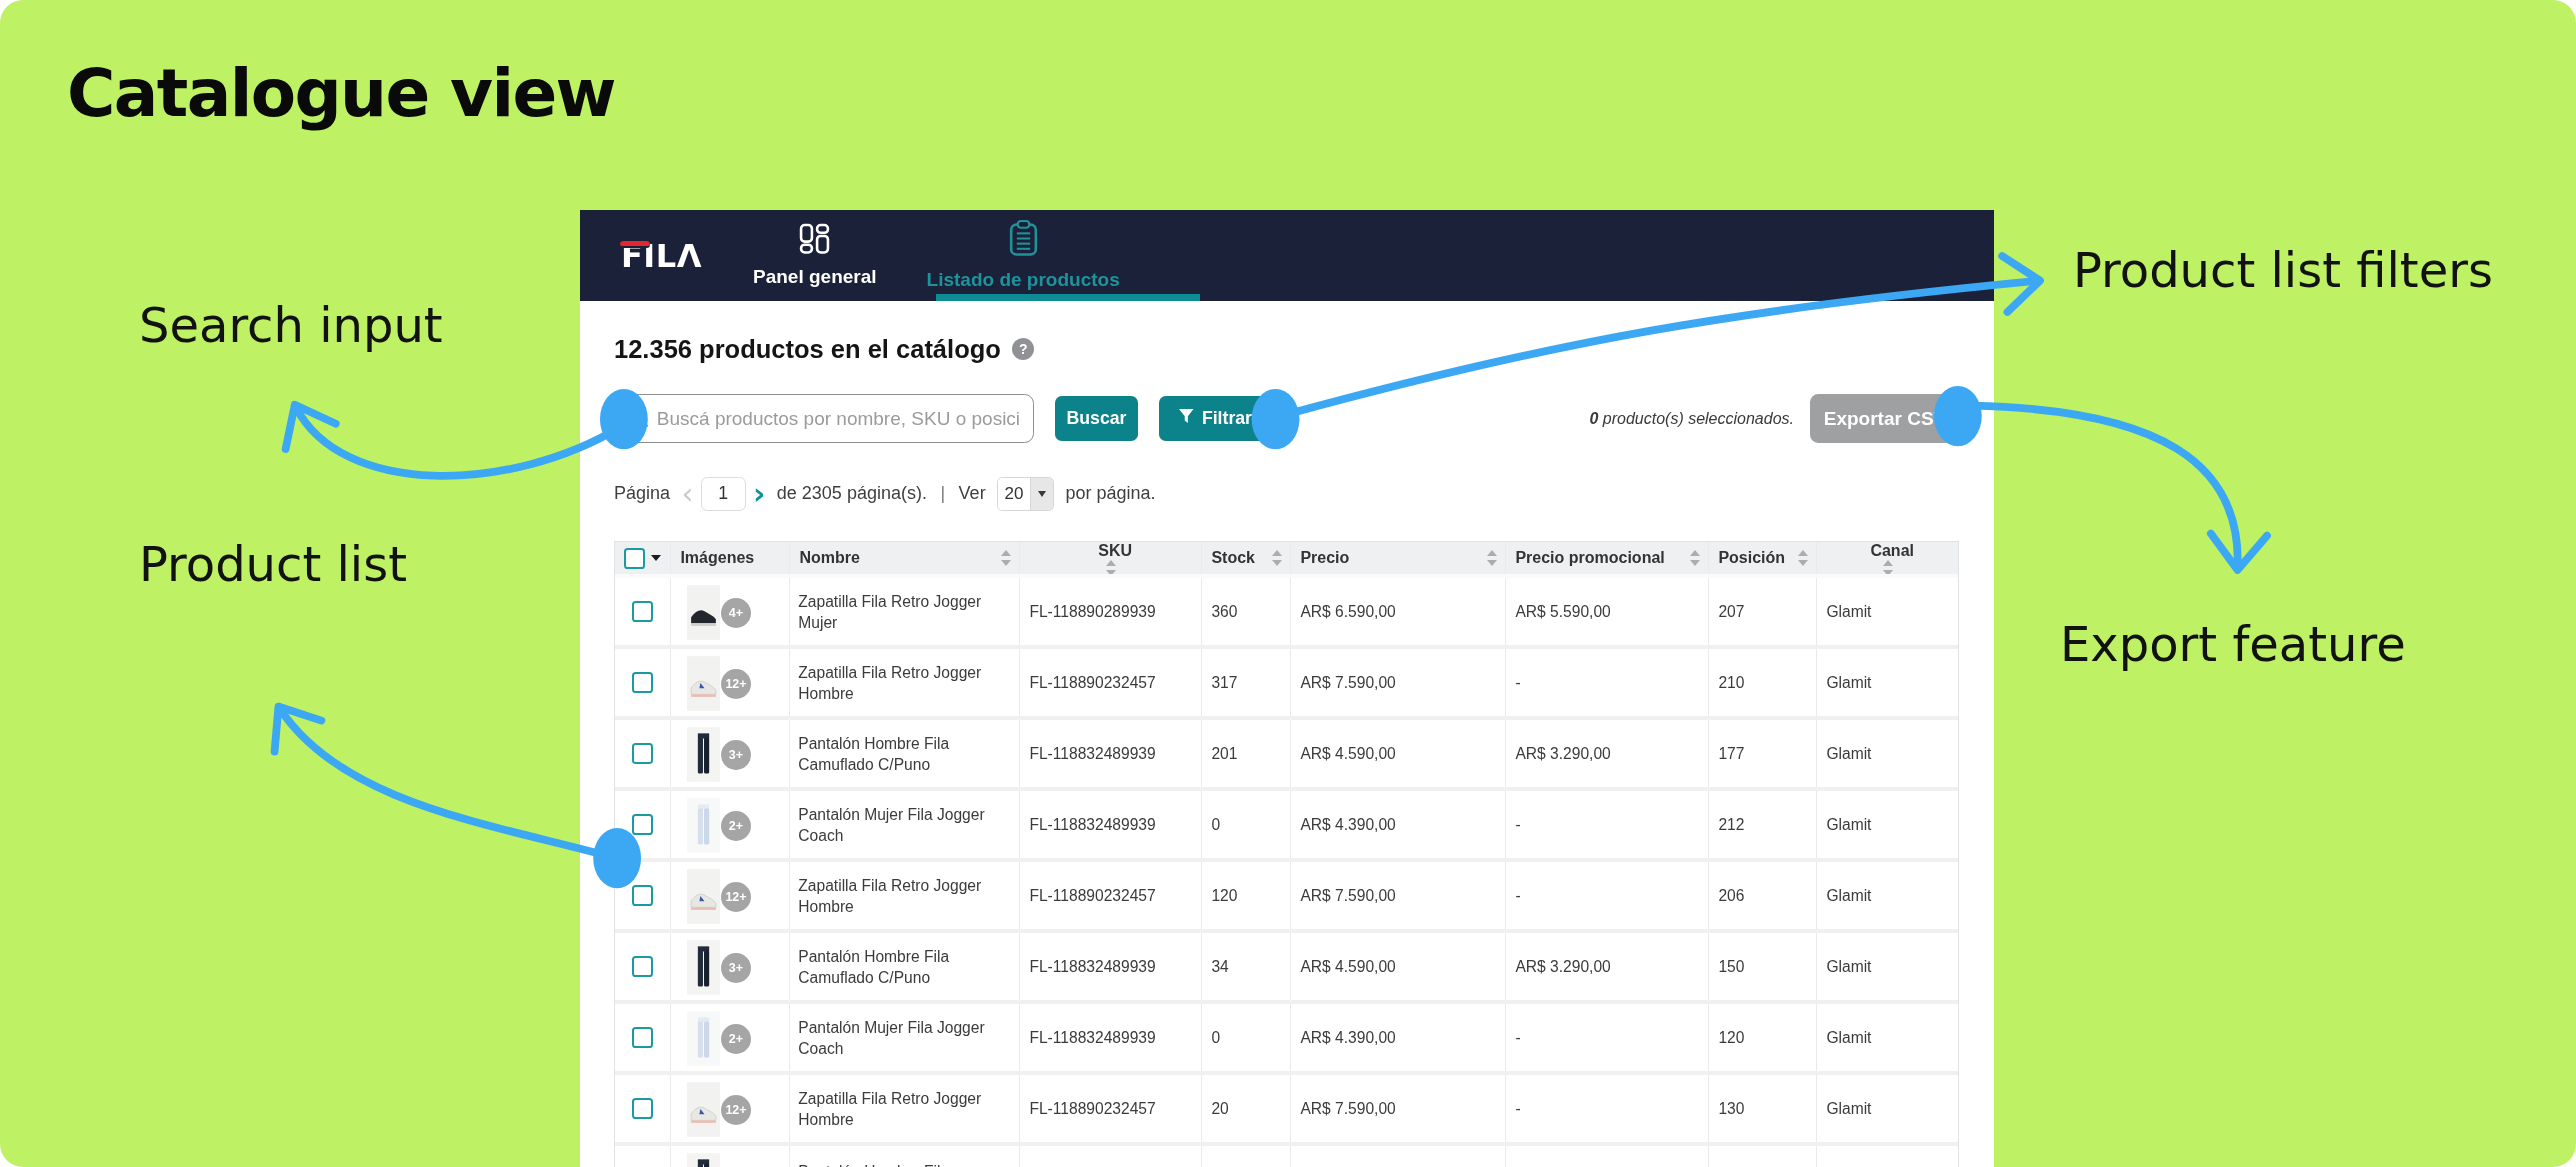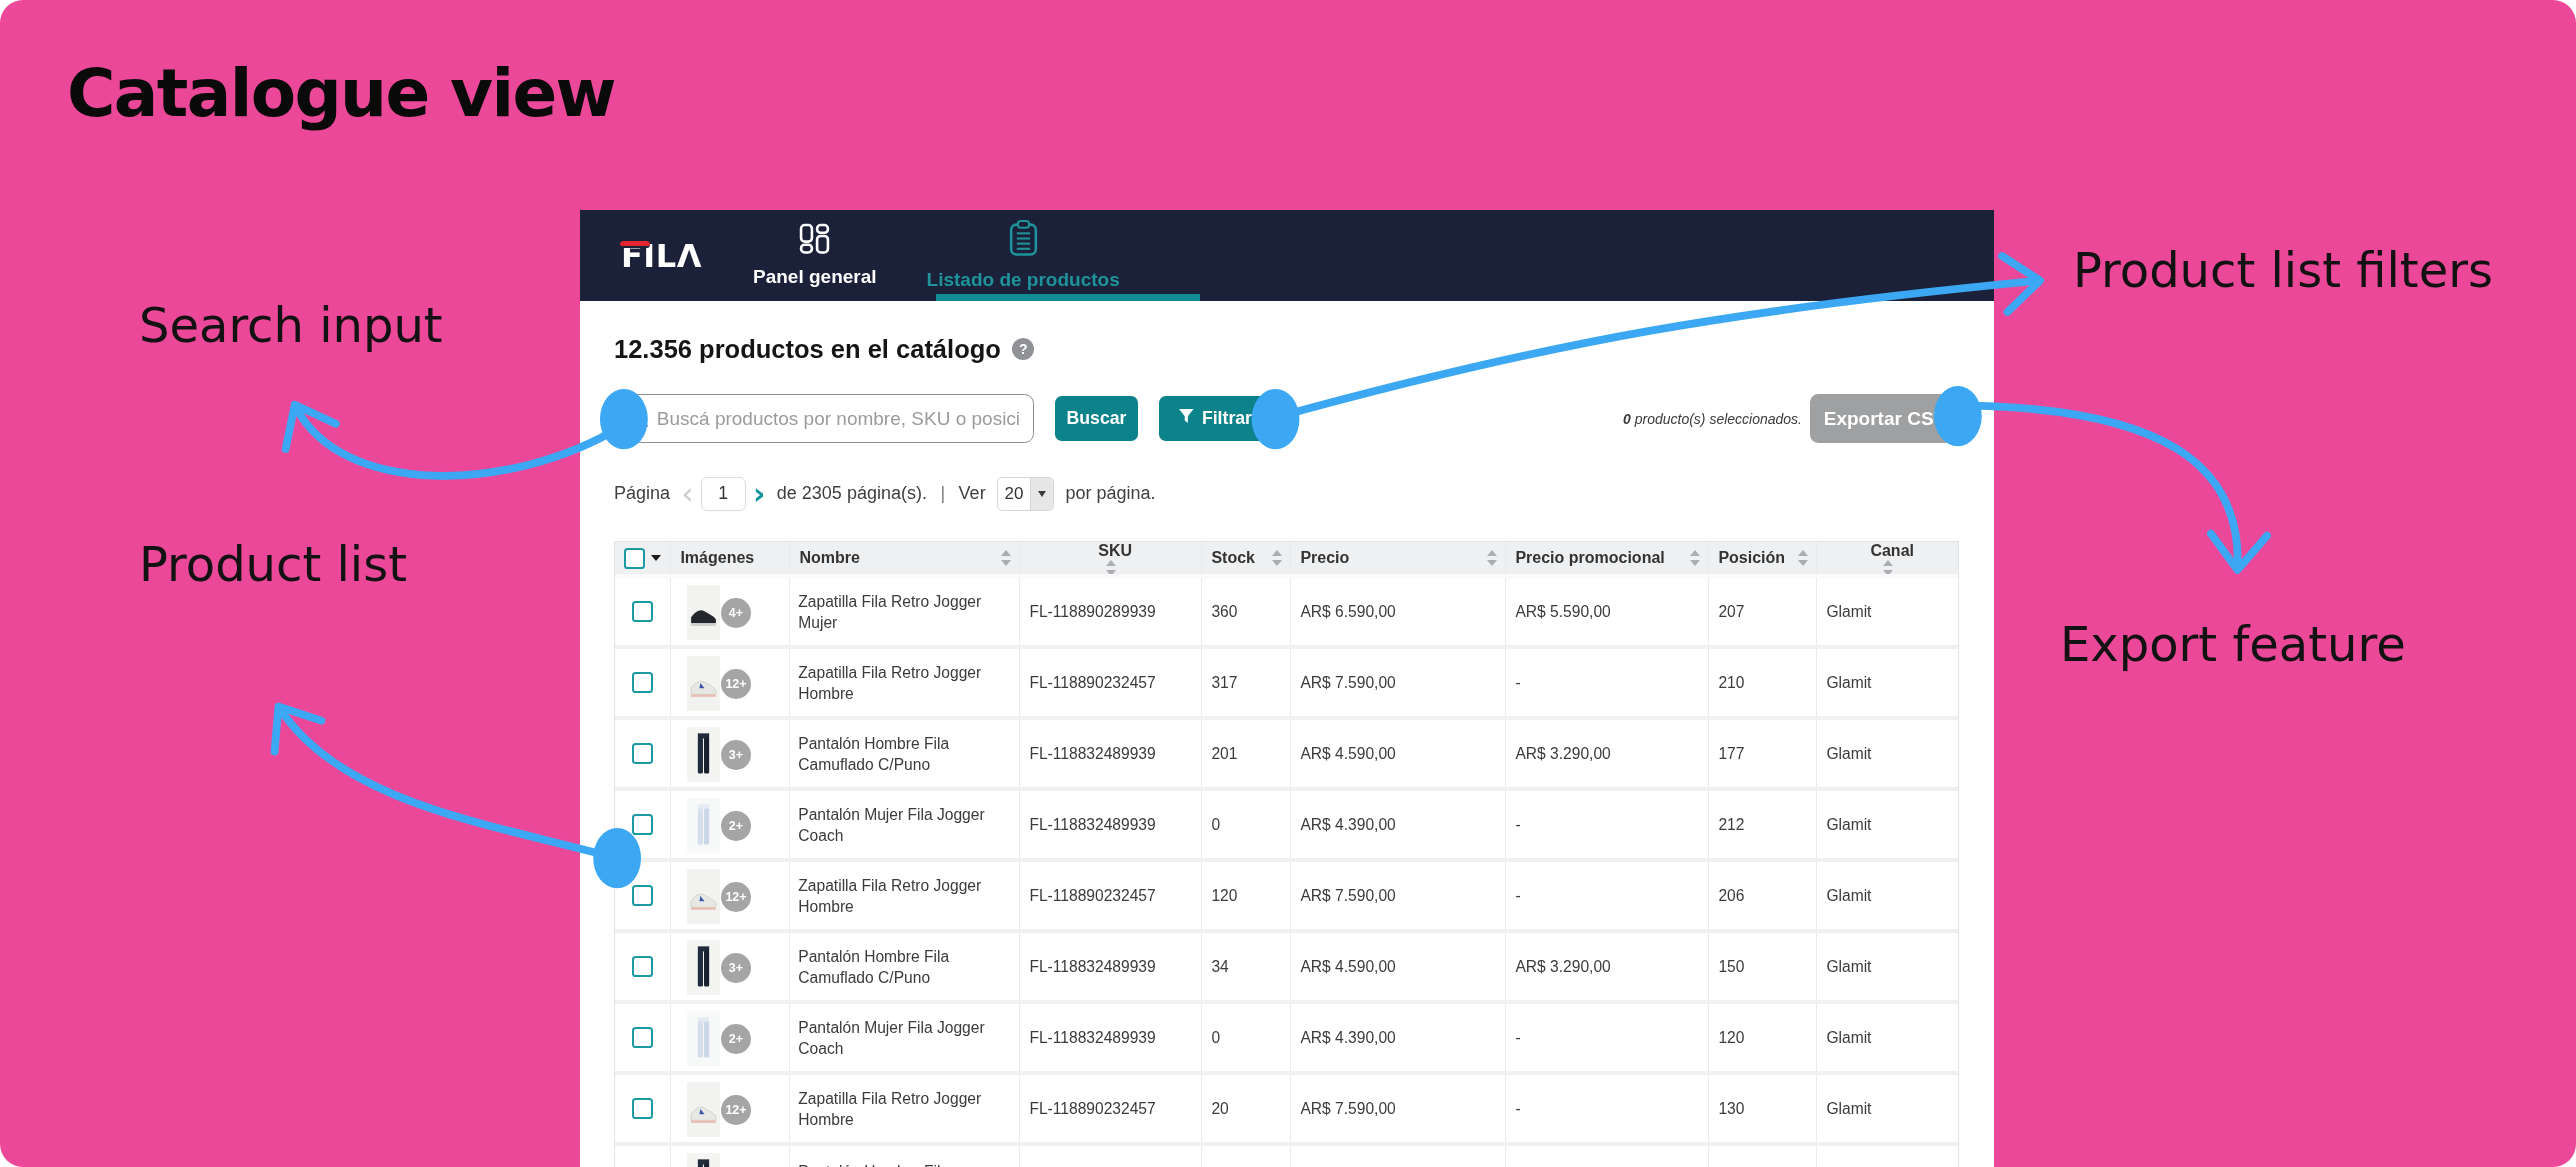--- a/index.html
+++ b/index.html
@@ -1,18 +1,18 @@
 <!DOCTYPE html>
 <html style="font-size:8.3px"><head>
 <meta charset="utf-8">
 <style>
   * { margin:0; padding:0; box-sizing:border-box; }
   html,body { background:#ffffff; }
   body { font-family:"Liberation Sans", sans-serif; }
-  .stage { position:relative; width:2576px; height:1167px; background:#ec4899;
+  .stage { position:relative; width:2576px; height:1167px; background:#bef264;
            border-radius:23px; overflow:hidden; }
 
   
   .big-title { position:absolute; left:67px; top:61px; font-family:"DejaVu Sans", sans-serif;
                font-weight:800; font-size:66px; letter-spacing:-1.6px; color:#0a0a0a; line-height:1; }
   .callout { position:absolute; font-family:"DejaVu Sans", sans-serif; font-weight:400;
              font-size:48px; color:#121212; line-height:1.15; white-space:nowrap; }
   #callout-search  { left:139px; top:298px; }
   #callout-list    { left:139px; top:537px; }
   #callout-filters { left:2073px; top:243px; }
@@ -51,21 +51,21 @@
                 border-radius:9.4px; display:flex; align-items:center; padding:0 12.5px; }
   .search-box input { border:none; outline:none; flex:1; font-size:19px; color:#333;
                       font-family:"Liberation Sans", sans-serif; margin-left:8.3px; background:transparent; }
   .search-box input::placeholder { color:#9B9B9B; }
   .btn { display:flex; align-items:center; justify-content:center; border-radius:6.8px;
          color:#fff; font-weight:bold; cursor:pointer; flex:none; }
   .btn-teal { background:#0C828B; height:45px; font-size:17.7px; }
   #btn-buscar { width:83px; margin-left:21px; }
   #btn-filtrar { width:112px; margin-left:21px; gap:7.3px; }
   .toolbar-spacer { flex:1; }
-  .selected-note { font-size:14px; font-style:italic; color:#3A3A3A; margin-right:8px; white-space:nowrap; }
+  .selected-note { font-size:16px; font-style:italic; color:#3A3A3A; margin-right:16px; white-space:nowrap; }
   .selected-note b { font-weight:bold; }
   #btn-export { width:150px; height:49px; background:#9FA0A2; border-radius:8.3px; font-size:19px; }
 
   
   .pagination { margin-top:32px; height:37px; display:flex; align-items:center; font-size:18px; color:#3F3F3F; }
   .pg-label { margin-right:11.4px; }
   .chev { font-size:30px; line-height:1; font-family:"DejaVu Sans", sans-serif; }
   .chev-prev { color:#CBCBCB; margin-right:7.3px; }
   .chev-next { color:#0F929A; font-weight:bold; margin-left:7.3px; margin-right:11.4px; }
   .page-input { width:45px; height:34px; border:1.6px solid #DCDCDC; border-radius:6.2px;

